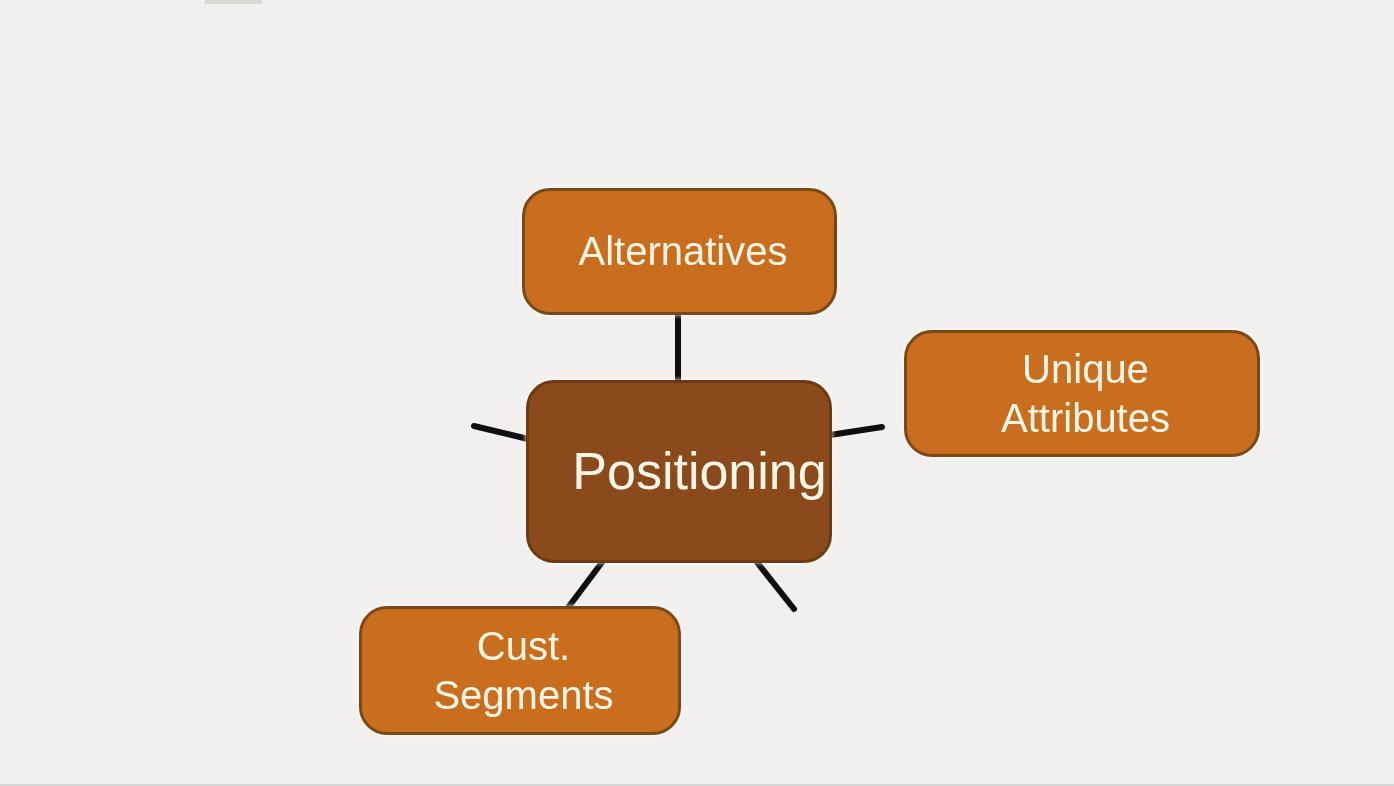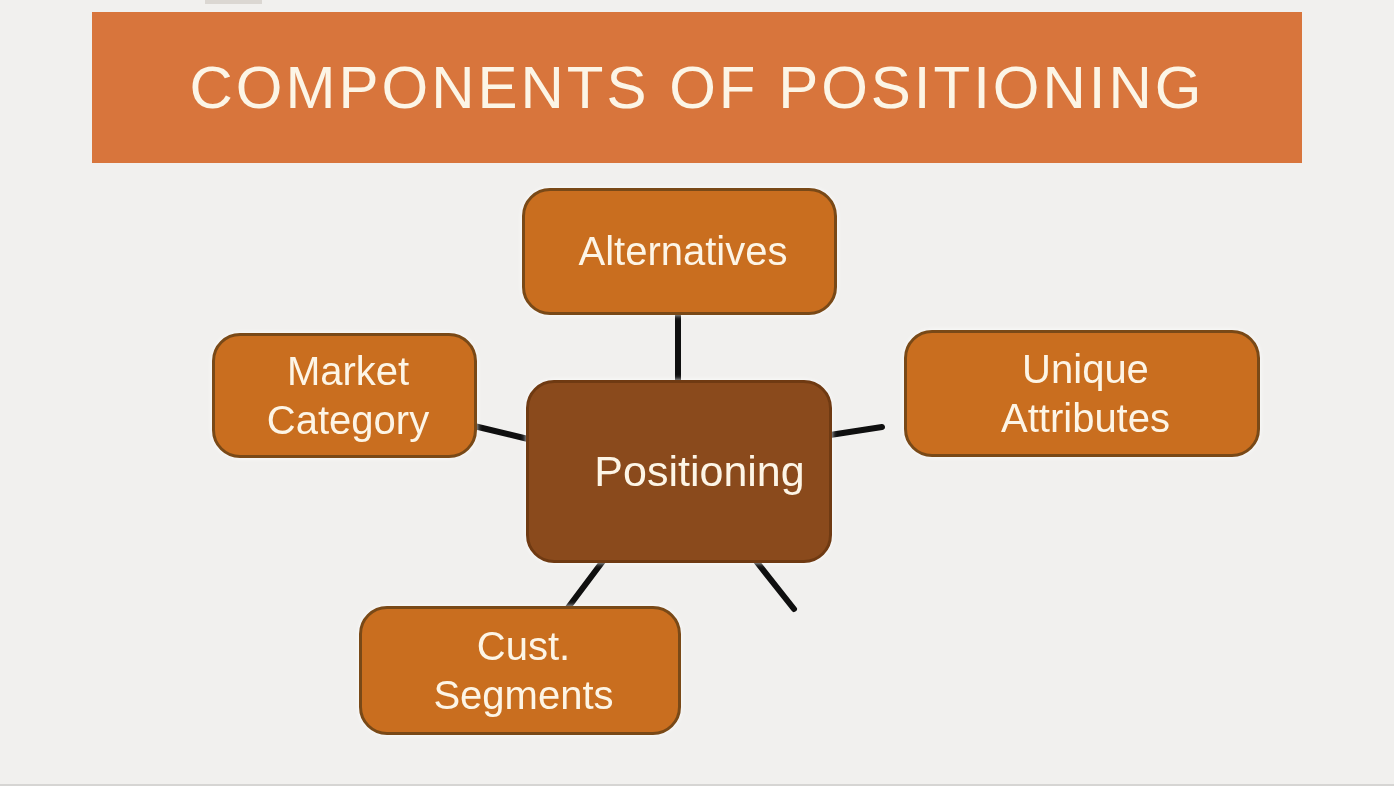--- a/index.html
+++ b/index.html
@@ -66,55 +66,48 @@
     color: var(--node_text, #fdf5e6);
     font-size: 40px;
     font-weight: 400;
     line-height: 1.22;
     white-space: pre-line;
   }
   .node-center {
     background: var(--center_fill, #8a4a1c);
     border-color: var(--center_border, #6f3a12);
   }
-  .node-center .node-label { font-size: 43px; margin-left: 34px; }
+  .node-center .node-label { font-size: 52px; margin-left: 34px; }
   .node-alternatives   { left: 522px; top: 188px; width: 315px; height: 127px; }
   .node-market         { left: 212px; top: 333px; width: 265px; height: 125px; }
   .node-unique         { left: 880px; top: 330px; width: 356px; height: 127px; margin-left: 24px; }
   .node-positioning    { left: 526px; top: 380px; width: 306px; height: 183px; }
   .node-segments       { left: 359px; top: 606px; width: 322px; height: 129px; }
   .node-value          { left: 706px; top: 606px; width: 277px; height: 128px; }
 </style>
 </head>
 <body>
 
 <div class="canvas">
 
   <div class="top-artifact"></div>
 
-  <div class="banner">
-    <div class="banner-title">COMPONENTS OF POSITIONING</div>
-  </div>
 
   <svg class="connector-layer" viewBox="0 0 1394 786" xmlns="http://www.w3.org/2000/svg">
     <line x1="678" y1="316" x2="678" y2="381" stroke="#0f0f0f" stroke-width="6" stroke-linecap="round"></line>
     <line x1="474" y1="426" x2="528" y2="439" stroke="#0f0f0f" stroke-width="6" stroke-linecap="round"></line>
     <line x1="830" y1="435" x2="882" y2="427" stroke="#0f0f0f" stroke-width="6" stroke-linecap="round"></line>
     <line x1="603" y1="561" x2="567" y2="609" stroke="#0f0f0f" stroke-width="6" stroke-linecap="round"></line>
     <line x1="756" y1="561" x2="794" y2="609" stroke="#0f0f0f" stroke-width="6" stroke-linecap="round"></line>
   </svg>
 
   <div class="node node-alternatives">
     <div class="node-label">Alternatives</div>
   </div>
 
-  <div class="node node-market">
-    <div class="node-label">Market
-Category</div>
-  </div>
 
   <div class="node node-unique">
     <div class="node-label">Unique
 Attributes</div>
   </div>
 
   <div class="node node-center node-positioning">
     <div class="node-label">Positioning</div>
   </div>
 

